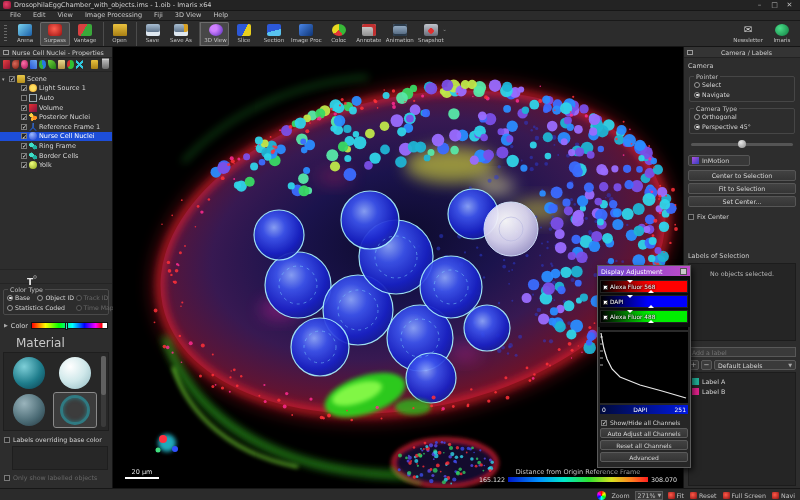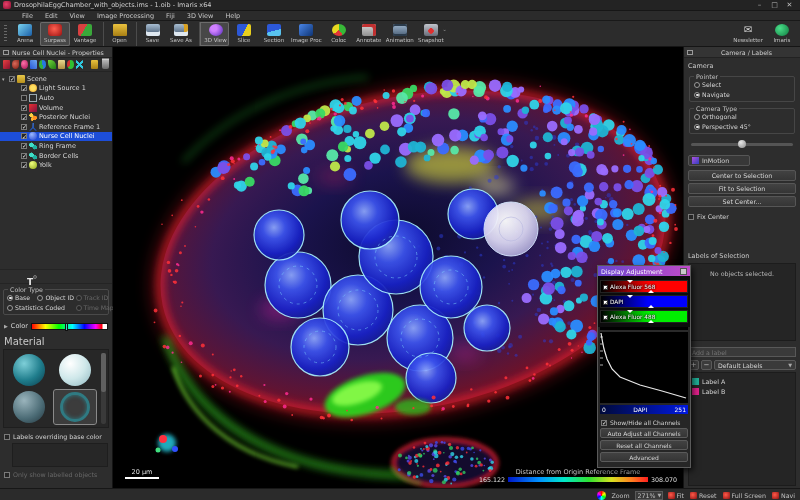--- a/index.html
+++ b/index.html
@@ -7,21 +7,21 @@
   .app{position:relative;width:800px;height:500px;background:#1f1f1f;color:#d4d4d4;font-size:7px;overflow:hidden;-webkit-user-select:none;user-select:none}
 
   
   .titlebar{height:11px;background:#232323;display:flex;align-items:center;gap:3px;padding:0 3px;border-bottom:1px solid #161616}
   .appicon{width:8px;height:8px;border-radius:2px;background:radial-gradient(circle at 40% 40%,#e8406a,#8a1030)}
   .title{font-size:6.5px;color:#cfcfcf;white-space:nowrap}
   .winctrls{margin-left:auto;display:flex}
   .winctrls span{width:15px;text-align:center;font-size:7px;color:#bbb;cursor:default}
 
   
-  .menubar{height:10px;background:#2b2b2b;display:flex;align-items:center;padding-left:16px;border-bottom:1px solid #191919}
+  .menubar{height:10px;background:#2b2b2b;display:flex;align-items:flex-start;padding-left:4px;border-bottom:1px solid #191919}
   .menu-item{padding:0 6px;font-size:6.5px;color:#c8c8c8}
 
   
   .toolbar{height:26px;background:#2c2c2c;display:flex;align-items:center;padding:0 3px;border-bottom:1px solid #151515}
   .grip{width:3px;height:18px;margin:0 3px 0 1px;background:repeating-linear-gradient(180deg,#6a6a6a 0 1px,transparent 1px 3px)}
   .tbtn{display:flex;flex-direction:column;align-items:center;justify-content:center;min-width:30px;height:24px;padding:1px 2px;border-radius:2px;position:relative}
   .tbtn.active{background:#474747;box-shadow:inset 0 0 0 1px #6b6b6b}
   .tbtn.sepb{border-left:1px solid #4c4c4c;border-radius:0 2px 2px 0;margin-left:3px;padding-left:4px}
   .tlbl{font-size:5.5px;color:#c4c4c4;margin-top:1px;white-space:nowrap}
   .tcaret{position:absolute;right:-1px;top:4px;font-size:5px;color:#aaa}
@@ -103,27 +103,27 @@
   .groupbox{margin:5px 3px 2px;border:1px solid #4a4a4a;border-radius:2px;padding:4px 3px 3px;position:relative}
   .gb-title{position:absolute;top:-4px;left:4px;background:#2d2d2d;padding:0 2px;font-size:6.3px;color:#c0c0c0}
   .ct-grid{display:grid;grid-template-columns:31% 39% 30%;row-gap:3px}
   .opt{display:flex;align-items:center;gap:2px;font-size:6.2px;white-space:nowrap}
   .opt.wide{grid-column:span 2}
   .opt.dis{color:#686868}
   .radio{width:6px;height:6px;border:1px solid #9a9a9a;border-radius:50%;background:#262626;position:relative;flex:none}
   .radio.on::after{content:"";position:absolute;left:1px;top:1px;width:2.5px;height:2.5px;border-radius:50%;background:#e8e8e8}
   .opt.dis .radio{border-color:#5a5a5a}
 
-  .color-row{display:flex;align-items:center;gap:3px;margin:5px 4px 2px}
+  .color-row{display:flex;align-items:flex-start;gap:3px;margin:5px 4px 2px}
   .carrow{font-size:5px;color:#aaa}
   .clabel{font-size:6.5px}
   .cgrad{flex:1;height:7px;border:1px solid #111;background:linear-gradient(90deg,#f00,#ff0 18%,#0f0 36%,#0ff 54%,#00f 70%,#f0f 85%,#f00 93%,#fff 95%,#fff);position:relative}
   .cgrad .thumb{position:absolute;left:44%;top:-1px;width:3px;height:8px;background:#3ad8c0;border:1px solid #111}
 
-  .mat-label{margin:4px 4px 1px;font-size:10px;color:#c8c8c8}
+  .mat-label{margin:4px 16px 1px;font-size:12px;color:#c8c8c8}
   .mat-box{margin:1px 3px;border:1px solid #1e1e1e;background:#272727;padding:3px 12px 3px 4px;display:grid;grid-template-columns:1fr 1fr;gap:3px;position:relative;flex:none}
   .mat-cell{display:flex;align-items:center;justify-content:center;padding:1px;border-radius:2px}
   .mat-cell.sel{outline:1px solid #8a8a8a;background:#3c3c3c}
   .sph{width:32px;height:32px;border-radius:50%}
   .ic-mat1{background:radial-gradient(circle at 35% 30%,#7ecfd8,#1f7d8c 55%,#0a3a4a)}
   .ic-mat2{background:radial-gradient(circle at 35% 30%,#ffffff,#cfe8ea 50%,#8fb8c0)}
   .ic-mat3{background:radial-gradient(circle at 35% 30%,#9ab4bc,#4a6a74 60%,#23343c)}
   .ic-mat4{background:transparent;border:3px solid #2f7a82;box-shadow:inset 0 0 4px #2f7a82;width:30px;height:30px}
   .mat-scroll{position:absolute;right:2px;top:3px;bottom:3px;width:5px;background:#3a3a3a;border-radius:2px}
   .mat-scroll::after{content:"";position:absolute;left:0;top:0;width:5px;height:55%;background:#606060;border-radius:2px}

